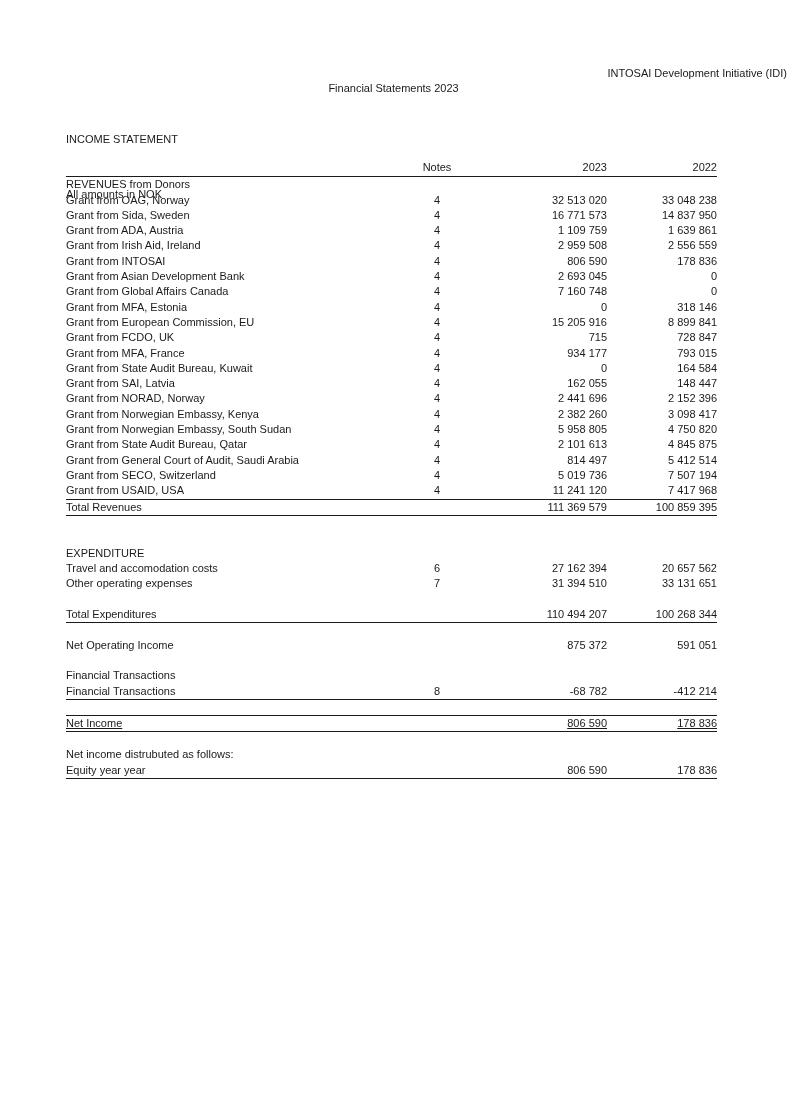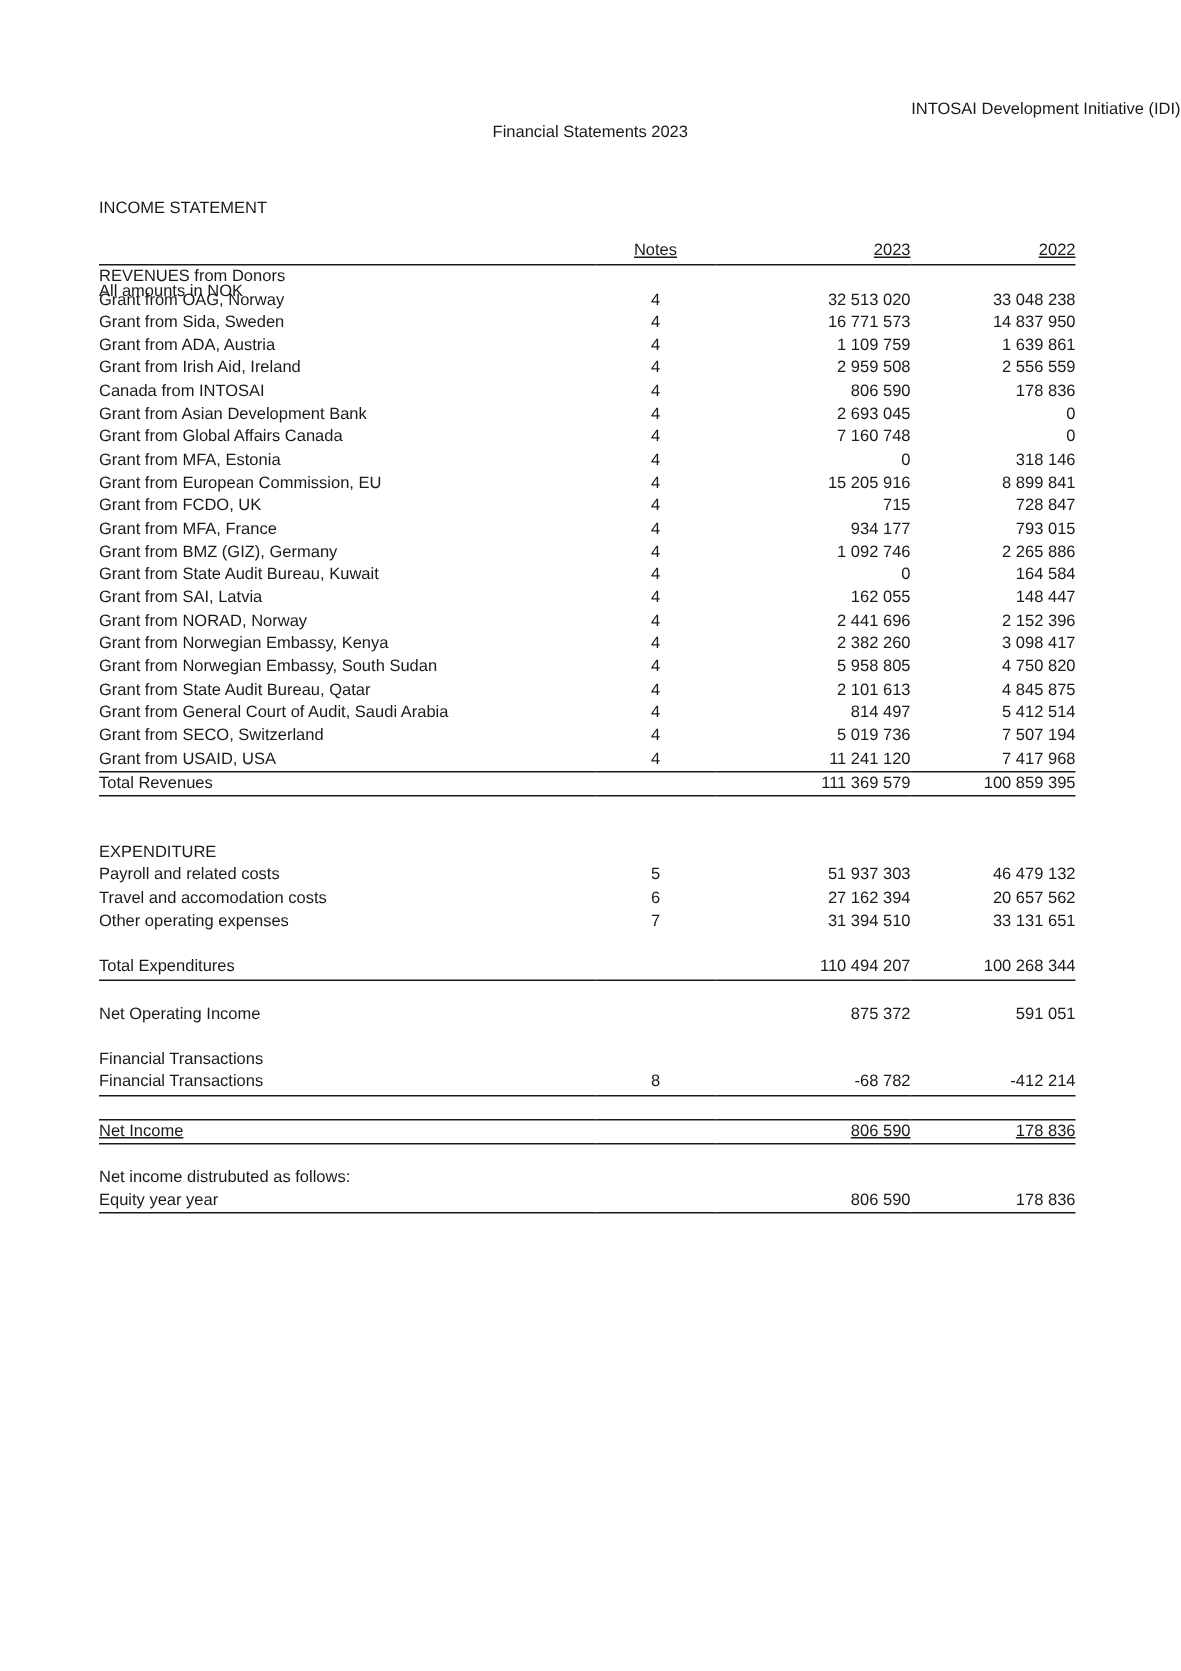--- a/index.html
+++ b/index.html
@@ -61,21 +61,21 @@
     height: 15.3px;
     vertical-align: bottom;
     white-space: nowrap;
   }
   .c-label { width: 331px; text-align: left; padding-left: 1px; }
   .c-notes { width: 80px; text-align: center; }
   .c-y1    { width: 130px; text-align: right; padding-right: 1px; }
   .c-y2    { width: 110px; text-align: right; padding-right: 1px; }
 
   
-  .hdr td { padding-bottom: 1px; text-decoration: underline; }
+  .hdr td { padding-bottom: 1px; }
 
   
   tr.rule-top   > td { border-top: 1px solid #1a1a1a; text-decoration: underline; }
   tr.rule-bot   > td { border-bottom: 1px solid #1a1a1a; }
   tr.sp-md > td { height: 15px; line-height: 15px; font-size: 0; }
   tr.sp-xl > td { height: 30px; line-height: 30px; font-size: 0; }
 </style>
 </head>
 <body>
 
@@ -124,21 +124,21 @@
         <td class="c-y1">1 109 759</td>
         <td class="c-y2">1 639 861</td>
       </tr>
       <tr>
         <td class="c-label">Grant from Irish Aid, Ireland</td>
         <td class="c-notes">4</td>
         <td class="c-y1">2 959 508</td>
         <td class="c-y2">2 556 559</td>
       </tr>
       <tr>
-        <td class="c-label">Canada from INTOSAI</td>
+        <td class="c-label">Grant from INTOSAI</td>
         <td class="c-notes">4</td>
         <td class="c-y1">806 590</td>
         <td class="c-y2">178 836</td>
       </tr>
       <tr>
         <td class="c-label">Grant from Asian Development Bank</td>
         <td class="c-notes">4</td>
         <td class="c-y1">2 693 045</td>
         <td class="c-y2">0</td>
       </tr>
@@ -166,26 +166,20 @@
         <td class="c-y1">715</td>
         <td class="c-y2">728 847</td>
       </tr>
       <tr>
         <td class="c-label">Grant from MFA, France</td>
         <td class="c-notes">4</td>
         <td class="c-y1">934 177</td>
         <td class="c-y2">793 015</td>
       </tr>
       <tr>
-        <td class="c-label">Grant from BMZ (GIZ), Germany</td>
-        <td class="c-notes">4</td>
-        <td class="c-y1">1 092 746</td>
-        <td class="c-y2">2 265 886</td>
-      </tr>
-      <tr>
         <td class="c-label">Grant from State Audit Bureau, Kuwait</td>
         <td class="c-notes">4</td>
         <td class="c-y1">0</td>
         <td class="c-y2">164 584</td>
       </tr>
       <tr>
         <td class="c-label">Grant from SAI, Latvia</td>
         <td class="c-notes">4</td>
         <td class="c-y1">162 055</td>
         <td class="c-y2">148 447</td>
@@ -244,26 +238,20 @@
           <td colspan="4"></td>
         </tr>
 
       <tr>
         <td class="c-label">EXPENDITURE</td>
         <td class="c-notes"></td>
         <td class="c-y1"></td>
         <td class="c-y2"></td>
       </tr>
 
-      <tr>
-        <td class="c-label">Payroll and related costs</td>
-        <td class="c-notes">5</td>
-        <td class="c-y1">51 937 303</td>
-        <td class="c-y2">46 479 132</td>
-      </tr>
       <tr>
         <td class="c-label">Travel and accomodation costs</td>
         <td class="c-notes">6</td>
         <td class="c-y1">27 162 394</td>
         <td class="c-y2">20 657 562</td>
       </tr>
       <tr>
         <td class="c-label">Other operating expenses</td>
         <td class="c-notes">7</td>
         <td class="c-y1">31 394 510</td>

